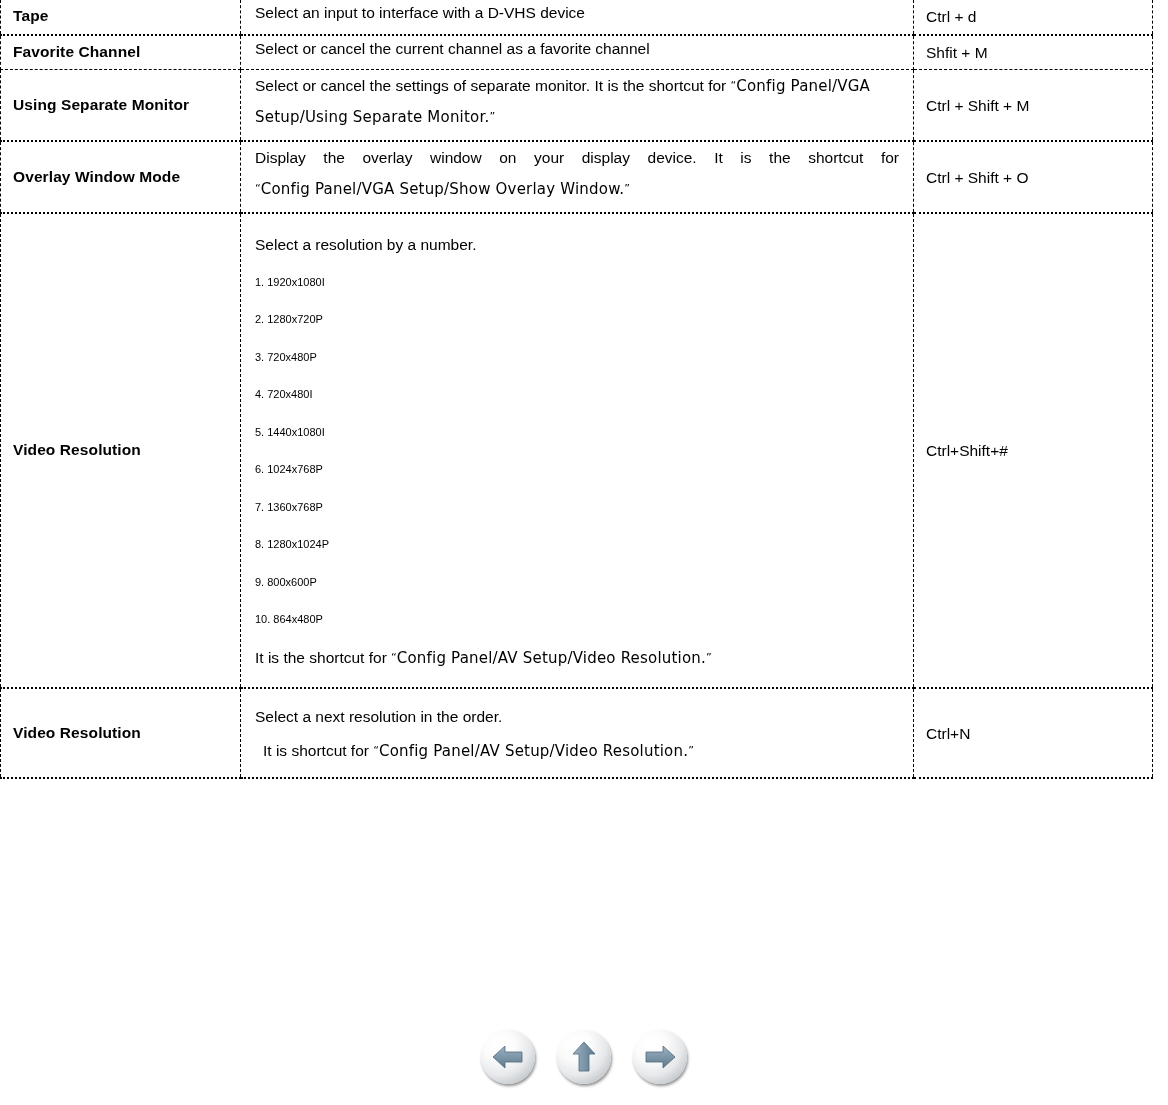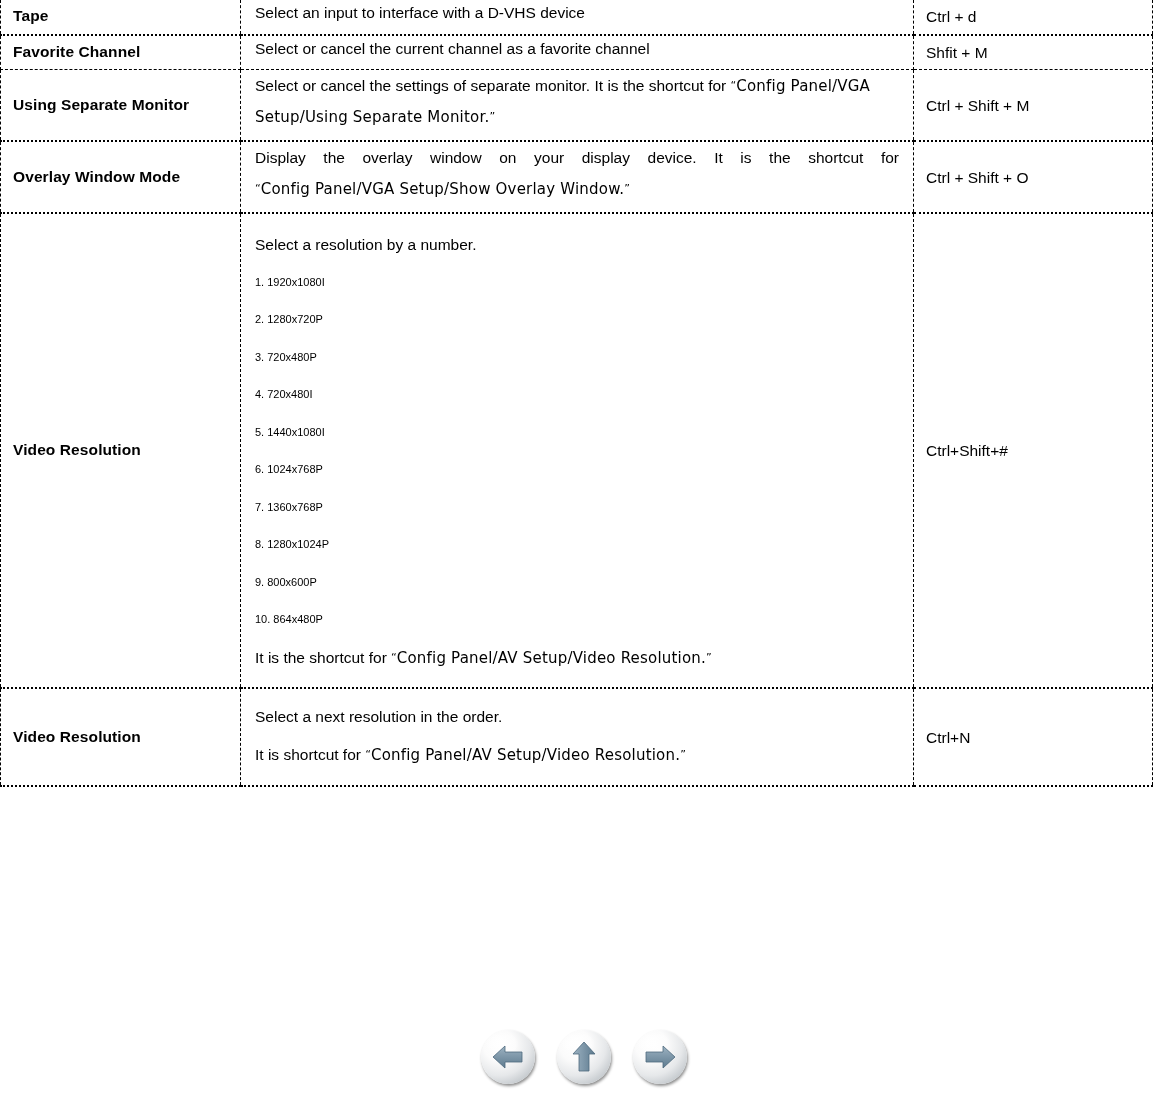--- a/index.html
+++ b/index.html
@@ -254,21 +254,21 @@
         </td>
       </tr>
 
       <tr>
         <td class="col-name">
           <div class="cell-name">Video Resolution</div>
         </td>
         <td class="col-desc">
           <div class="cell-desc" style="padding-top:10px;padding-bottom:10px;">
             <p class="tight" style="line-height:36px;">Select a next resolution in the order.</p>
-            <p class="tight" style="line-height:39px;"><span>It is shortcut for </span><span class="qmark">“</span><span class="pathfont">Config Panel/AV Setup/Video Resolution.</span><span class="qmark">”</span></p>
+            <p class="tight" style="line-height:32px;margin-left:8px;"><span>It is shortcut for </span><span class="qmark">“</span><span class="pathfont">Config Panel/AV Setup/Video Resolution.</span><span class="qmark">”</span></p>
           </div>
         </td>
         <td class="col-key">
           <div class="cell-key">Ctrl+N</div>
         </td>
       </tr>
 
     </tbody>
   </table>
 

